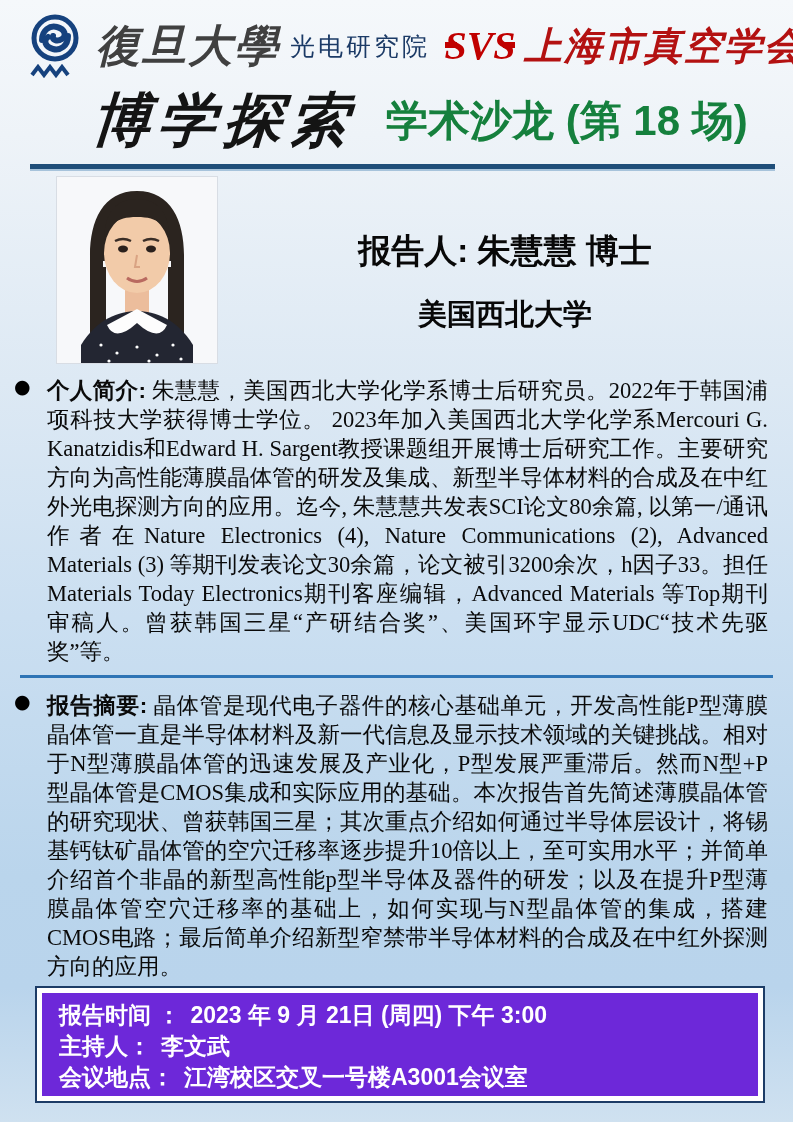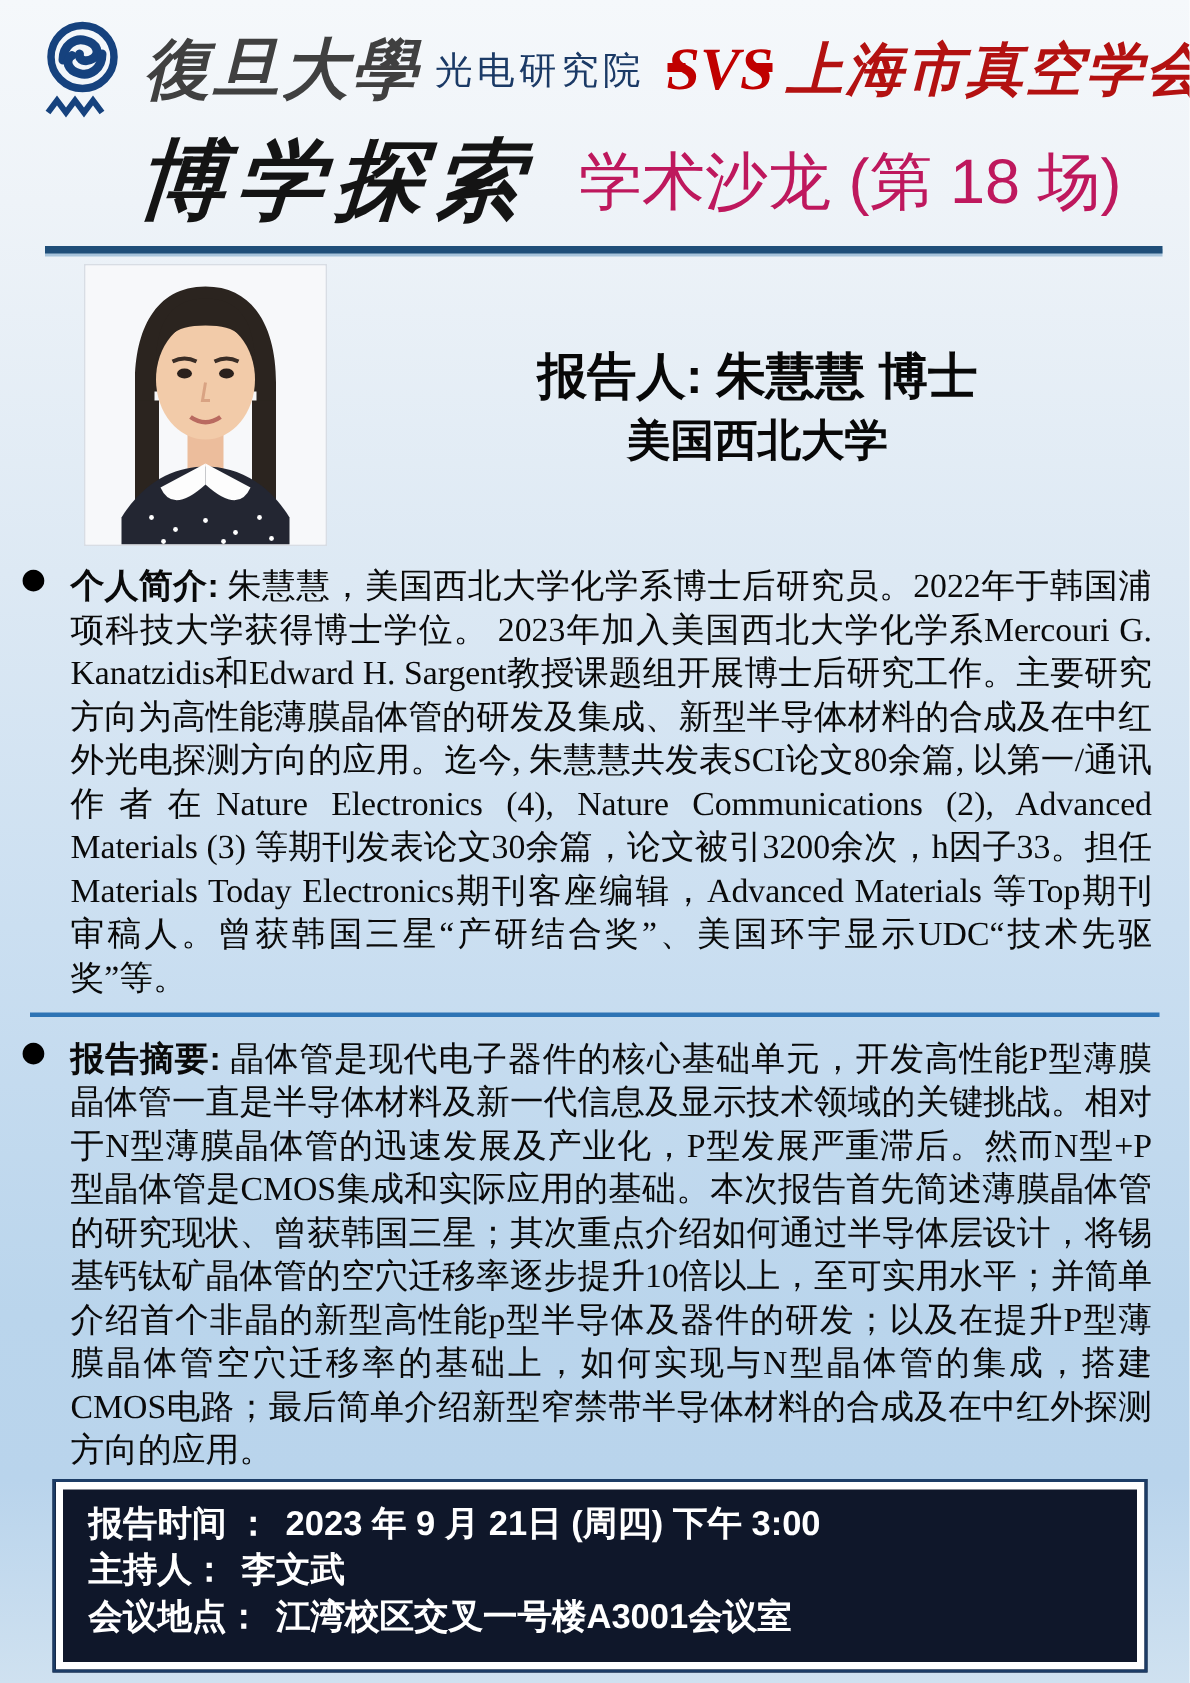--- a/index.html
+++ b/index.html
@@ -15,52 +15,52 @@
   .logo-row{display:flex;align-items:center;padding:10px 0 0 26px;height:72px;}
   .inst-logo{width:58px;height:66px;flex:0 0 auto;}
   .fudan-name{font-size:44px;font-weight:bold;font-style:italic;color:#404040;margin-left:12px;letter-spacing:2px;white-space:nowrap;}
   .inst-name{font-size:25px;font-weight:400;color:#1b3a66;margin-left:10px;letter-spacing:3px;white-space:nowrap;}
   .svs-logo{width:72px;height:58px;margin-left:14px;flex:0 0 auto;}
   .society-name{font-size:38px;font-weight:bold;font-style:italic;color:#b31111;margin-left:8px;letter-spacing:2px;white-space:nowrap;}
 
   .banner-row{display:flex;align-items:center;margin:4px 0 0 92px;height:70px;}
   .calligraphy{font-size:58px;font-weight:bold;font-style:italic;color:#141414;letter-spacing:8px;white-space:nowrap;
     font-family:"Liberation Serif","DejaVu Serif",serif;transform:skewX(-4deg);}
-  .salon-title{font-size:42px;font-weight:normal;color:#be185d;margin-left:30px;white-space:nowrap;
+  .salon-title{font-size:42px;font-weight:bold;color:#15803d;margin-left:30px;white-space:nowrap;
     font-family:"Liberation Sans","DejaVu Sans",sans-serif;}
 
   .divider1{height:5px;background:#1f4e79;margin:8px 18px 0 30px;box-shadow:0 2px 0 rgba(160,190,215,.9);}
   .divider2{height:3px;background:#2e74b5;margin:4px 20px 6px 20px;}
 
   
   .title-block{margin-top:10px;text-align:center;
     font-family:"Liberation Sans","DejaVu Sans",sans-serif;
     font-weight:bold;font-size:33px;line-height:40px;color:#080808;}
 
   
   .speaker-row{display:flex;margin:8px 0 2px 0;height:188px;}
   .photo-frame{margin-left:57px;width:160px;height:186px;flex:0 0 auto;box-shadow:0 0 0 1px #d8dde4;background:#fbfcfe;}
   .speaker-info{flex:1;display:flex;flex-direction:column;align-items:center;
-    font-family:"Liberation Sans","DejaVu Sans",sans-serif;font-weight:bold;color:#080808;}
+    font-family:"Liberation Sans","DejaVu Sans",sans-serif;font-weight:bold;color:#080808;gap:21px;}
   .speaker-name{font-size:33px;margin-top:52px;}
   .speaker-affiliation{font-size:29px;}
 
   
   .para{display:flex;align-items:flex-start;padding:0 20px 0 14px;}
   .bullet{width:28px;flex:0 0 auto;font-size:19px;line-height:29px;padding-top:1px;text-align:left;
     font-family:"DejaVu Sans",sans-serif;color:#000;}
   .para p{margin:5px;font-size:22.5px;line-height:29px;text-align:justify;color:#0a0a0a;}
   .para .p-head{font-family:"Liberation Sans","DejaVu Sans",sans-serif;font-weight:bold;}
   .bio-para{margin-top:6px;}
   .abstract-para{margin-top:8px;}
 
   
   .info-box{position:absolute;left:35px;right:28px;top:986px;
-    background:#0f172a;border:2px solid #1c3c66;box-shadow:inset 0 0 0 5px #ffffff;
-    padding:12px 0 20px 22px;
+    background:#6d28d9;border:2px solid #1c3c66;box-shadow:inset 0 0 0 5px #ffffff;
+    padding:12px 0 8px 22px;
     font-family:"Liberation Sans","DejaVu Sans",sans-serif;font-weight:bold;color:#ffffff;}
   .info-row{font-size:23px;line-height:31px;white-space:nowrap;}
   .info-label{margin-right:10px;}
 </style>
 </head>
 <body>
 
 <div class="poster">
 
   <div class="logo-row">

